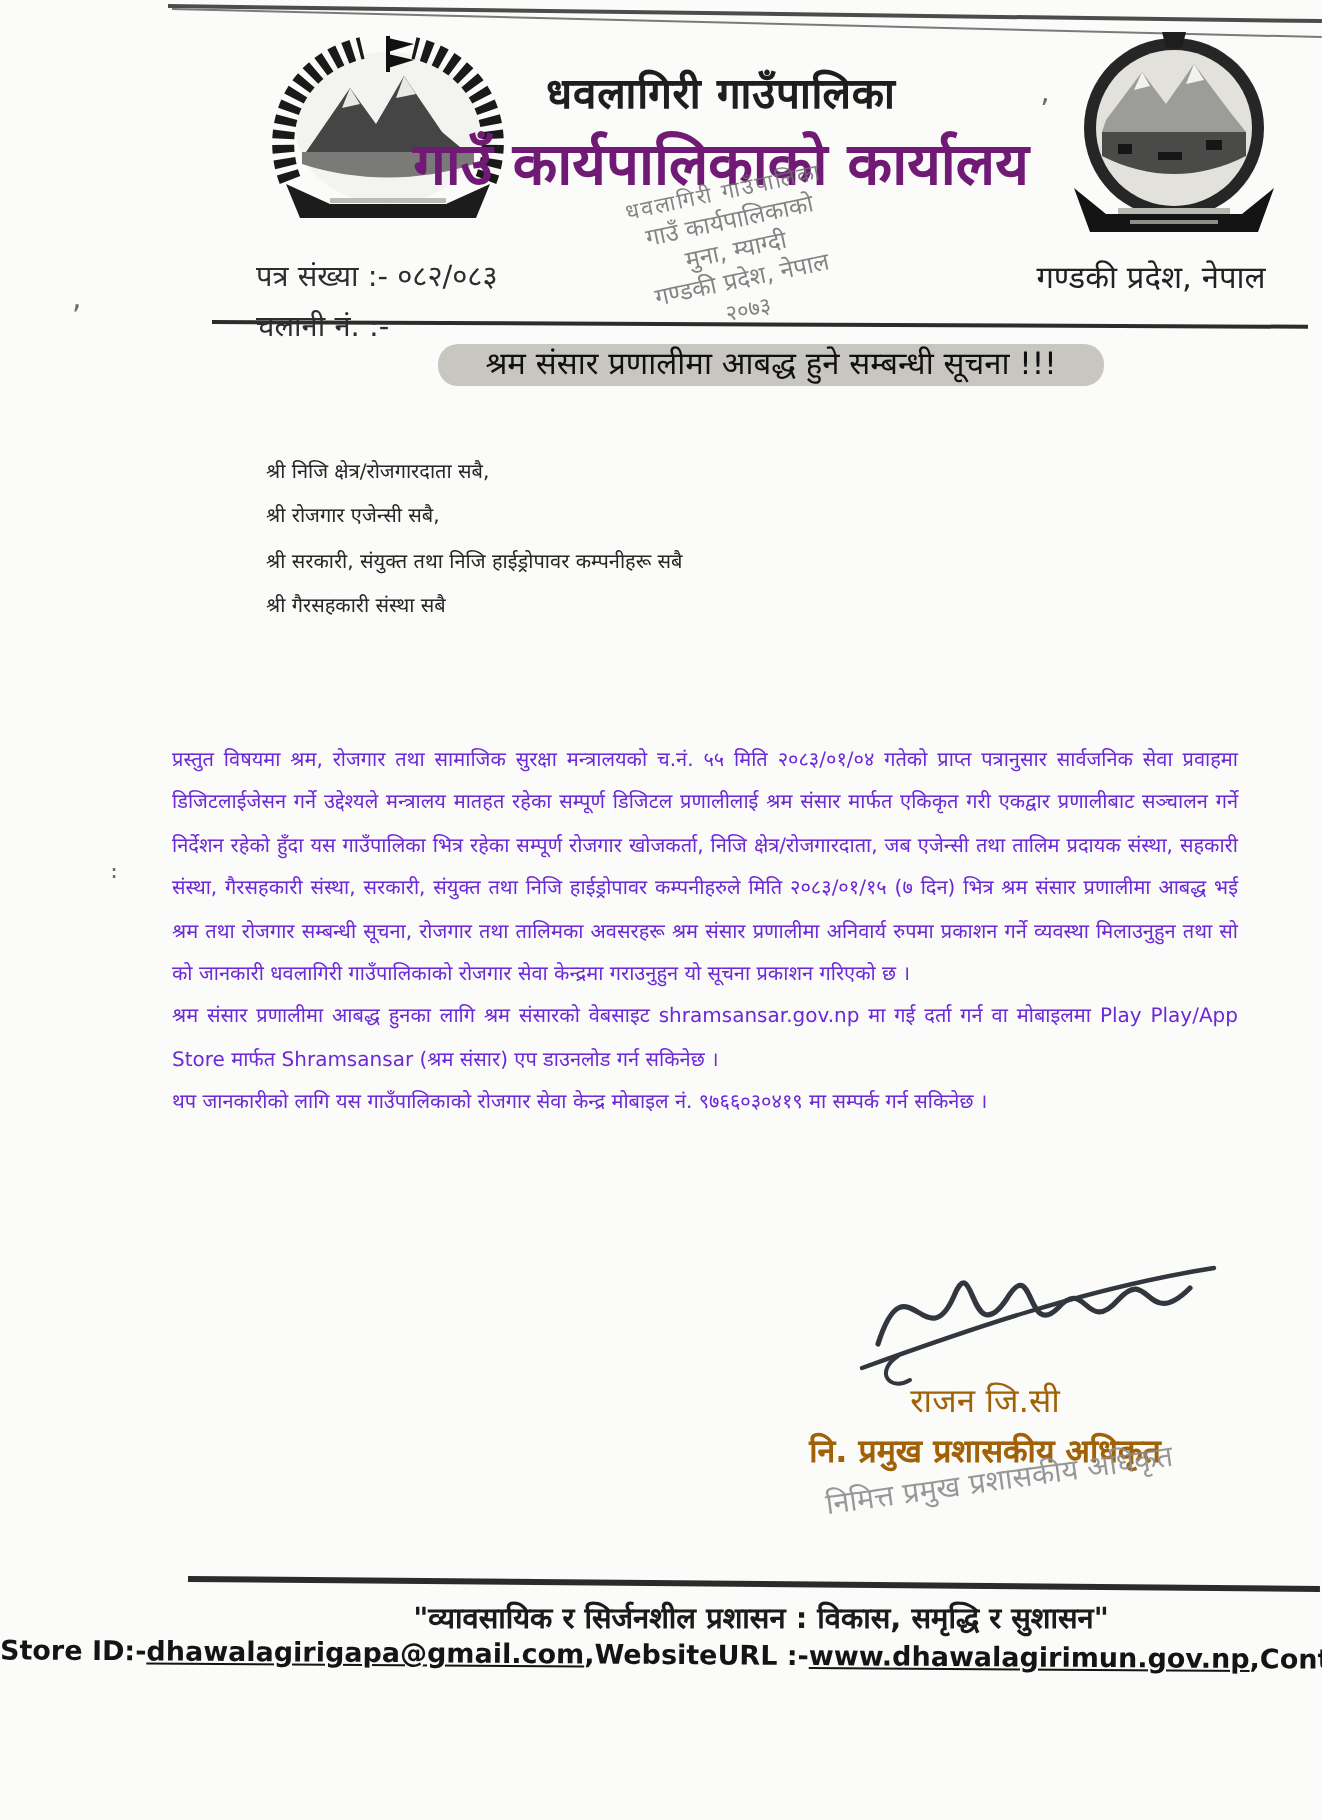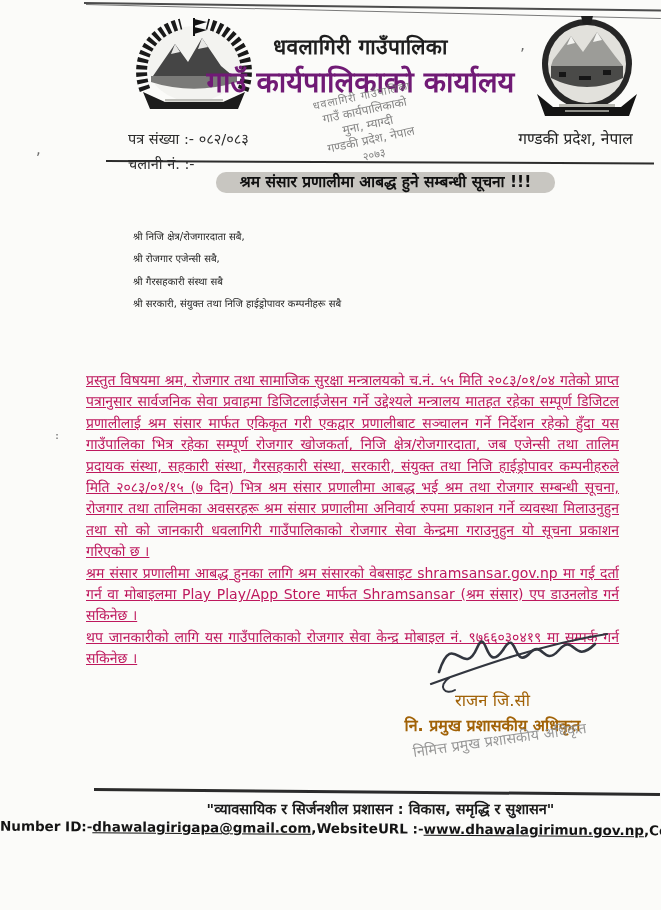--- a/index.html
+++ b/index.html
@@ -26,28 +26,28 @@
     font-size:12px;line-height:15px;pointer-events:none;
   }
   .hdr-stamp .s-small{font-size:11px;letter-spacing:1px;}
   .hdr-stamp .s-year{font-size:11px;}
   .letter-meta{position:absolute;left:128px;top:111px;font-size:14.5px;line-height:25px;color:#2d2d2d;margin-top:16px;}
   .province-line{position:absolute;left:498px;top:127px;width:155px;text-align:center;font-size:15.5px;color:#222;}
   .sep-line{position:absolute;left:106px;top:160px;width:548px;height:2px;background:#2c2c2c;transform:rotate(0.25deg);transform-origin:left center;}
 
   
   .notice{position:absolute;left:110px;right:0;top:172px;text-align:center;}
-  .hl{display:inline-block;background:#c8c6c1;padding:0 24px;font-weight:bold;font-size:15.5px;line-height:21px;color:#101010;border-radius:10px;}
+  .hl{display:inline-block;background:#c8c6c1;padding:0 24px;font-weight:normal;font-size:15.5px;line-height:21px;color:#101010;border-radius:10px;}
   .notice .line2{margin-top:3px;}
 
   
   .recipients{position:absolute;left:133px;top:226px;font-size:10px;line-height:22.3px;color:#262626;}
 
   
-  .bodycol{position:absolute;left:86px;top:370px;width:533px;font-size:14px;line-height:21.4px;text-align:justify;color:#be185d;text-decoration:underline;}
+  .bodycol{position:absolute;left:86px;top:370px;width:533px;font-size:10px;line-height:21.4px;text-align:justify;color:#6d28d9;}
   .bodycol p{margin:0;}
 
   
   .sig-scribble{position:absolute;left:425px;top:610px;pointer-events:none;}
   .sig-block{position:absolute;left:385px;top:688px;width:215px;text-align:center;color:#a16207;}
   .sig-name{font-size:16.5px;}
   .sig-title{font-weight:bold;font-size:16px;margin-top:3px;text-align:center;}
   .sig-stamp{position:absolute;left:392px;top:729px;width:215px;text-align:center;transform:rotate(-8deg);color:#8d8d8d;font-size:14.5px;opacity:.9;}
 
   
@@ -124,22 +124,22 @@
 
   <div class="sep-line"></div>
 
   <div class="notice">
     <div><span class="hl">श्रम संसार प्रणालीमा आबद्ध हुने सम्बन्धी सूचना !!!</span></div>
   </div>
 
   <div class="recipients">
     <div>श्री निजि क्षेत्र/रोजगारदाता सबै,</div>
     <div>श्री रोजगार एजेन्सी सबै,</div>
+    <div>श्री सरकारी, संयुक्त तथा निजि हाईड्रोपावर कम्पनीहरू सबै</div>
     <div>श्री गैरसहकारी संस्था सबै</div>
-    <div>श्री सरकारी, संयुक्त तथा निजि हाईड्रोपावर कम्पनीहरू सबै</div>
   </div>
 
   <div class="bodycol">
     <p>प्रस्तुत विषयमा श्रम, रोजगार तथा सामाजिक सुरक्षा मन्त्रालयको च.नं. ५५ मिति २०८३/०१/०४ गतेको प्राप्त पत्रानुसार सार्वजनिक सेवा प्रवाहमा डिजिटलाईजेसन गर्ने उद्देश्यले मन्त्रालय मातहत रहेका सम्पूर्ण डिजिटल प्रणालीलाई श्रम संसार मार्फत एकिकृत गरी एकद्वार प्रणालीबाट सञ्चालन गर्ने निर्देशन रहेको हुँदा यस गाउँपालिका भित्र रहेका सम्पूर्ण रोजगार खोजकर्ता, निजि क्षेत्र/रोजगारदाता, जब एजेन्सी तथा तालिम प्रदायक संस्था, सहकारी संस्था, गैरसहकारी संस्था, सरकारी, संयुक्त तथा निजि हाईड्रोपावर कम्पनीहरुले मिति २०८३/०१/१५ (७ दिन) भित्र श्रम संसार प्रणालीमा आबद्ध भई श्रम तथा रोजगार सम्बन्धी सूचना, रोजगार तथा तालिमका अवसरहरू श्रम संसार प्रणालीमा अनिवार्य रुपमा प्रकाशन गर्ने व्यवस्था मिलाउनुहुन तथा सो को जानकारी धवलागिरी गाउँपालिकाको रोजगार सेवा केन्द्रमा गराउनुहुन यो सूचना प्रकाशन गरिएको छ ।</p>
     <p>श्रम संसार प्रणालीमा आबद्ध हुनका लागि श्रम संसारको वेबसाइट shramsansar.gov.np मा गई दर्ता गर्न वा मोबाइलमा Play Play/App Store मार्फत Shramsansar (श्रम संसार) एप डाउनलोड गर्न सकिनेछ ।</p>
     <p>थप जानकारीको लागि यस गाउँपालिकाको रोजगार सेवा केन्द्र मोबाइल नं. ९७६६०३०४१९ मा सम्पर्क गर्न सकिनेछ ।</p>
   </div>
 
   <div class="sig-scribble">
     <svg width="190" height="90" viewBox="0 0 190 90">
@@ -151,16 +151,16 @@
 
   <div class="sig-block">
     <div class="sig-name">राजन जि.सी</div>
     <div class="sig-title">नि. प्रमुख प्रशासकीय अधिकृत</div>
   </div>
   <div class="sig-stamp">निमित्त प्रमुख प्रशासकीय अधिकृत</div>
 
   <div class="footer-rule"></div>
   <div class="footer-quote">"व्यावसायिक र सिर्जनशील प्रशासन : विकास, समृद्धि र सुशासन"</div>
   <div class="footer-contact">
-    <span>Number ID:-</span><span class="u">dhawalagirigapa@gmail.com</span><span>,WebsiteURL :-</span><span class="u">www.dhawalagirimun.gov.np</span><span>,Contact Number :-</span>
+    <span>Store ID:-</span><span class="u">dhawalagirigapa@gmail.com</span><span>,WebsiteURL :-</span><span class="u">www.dhawalagirimun.gov.np</span><span>,Contact Number :-</span>
   </div>
 
 </div>
 
 </body></html>

